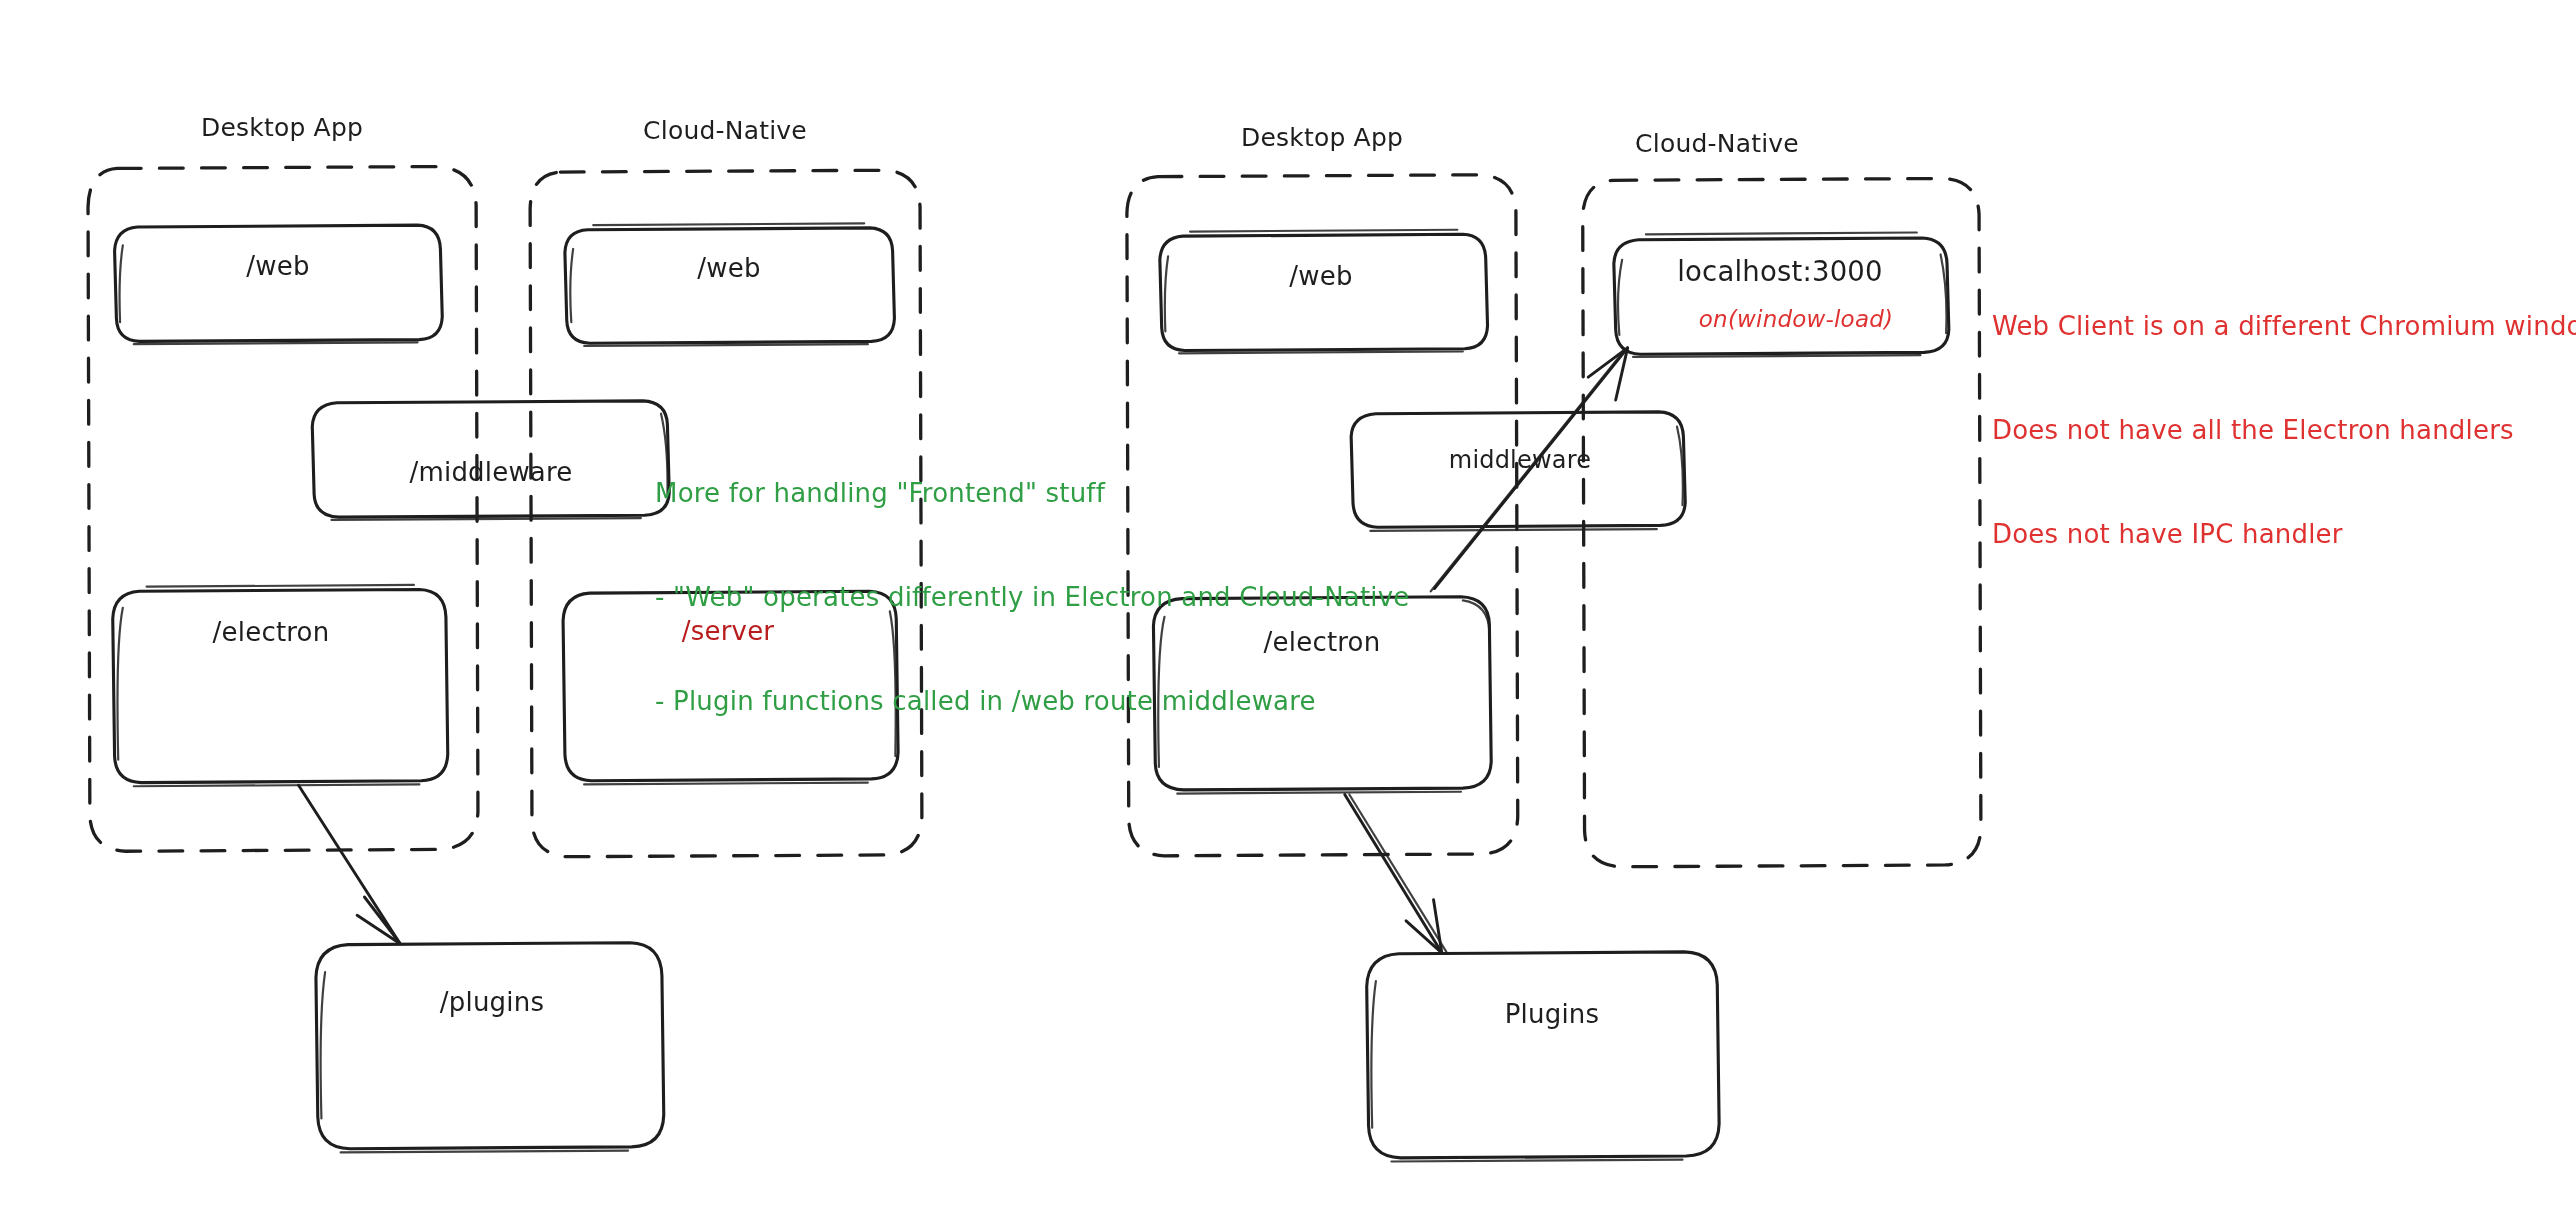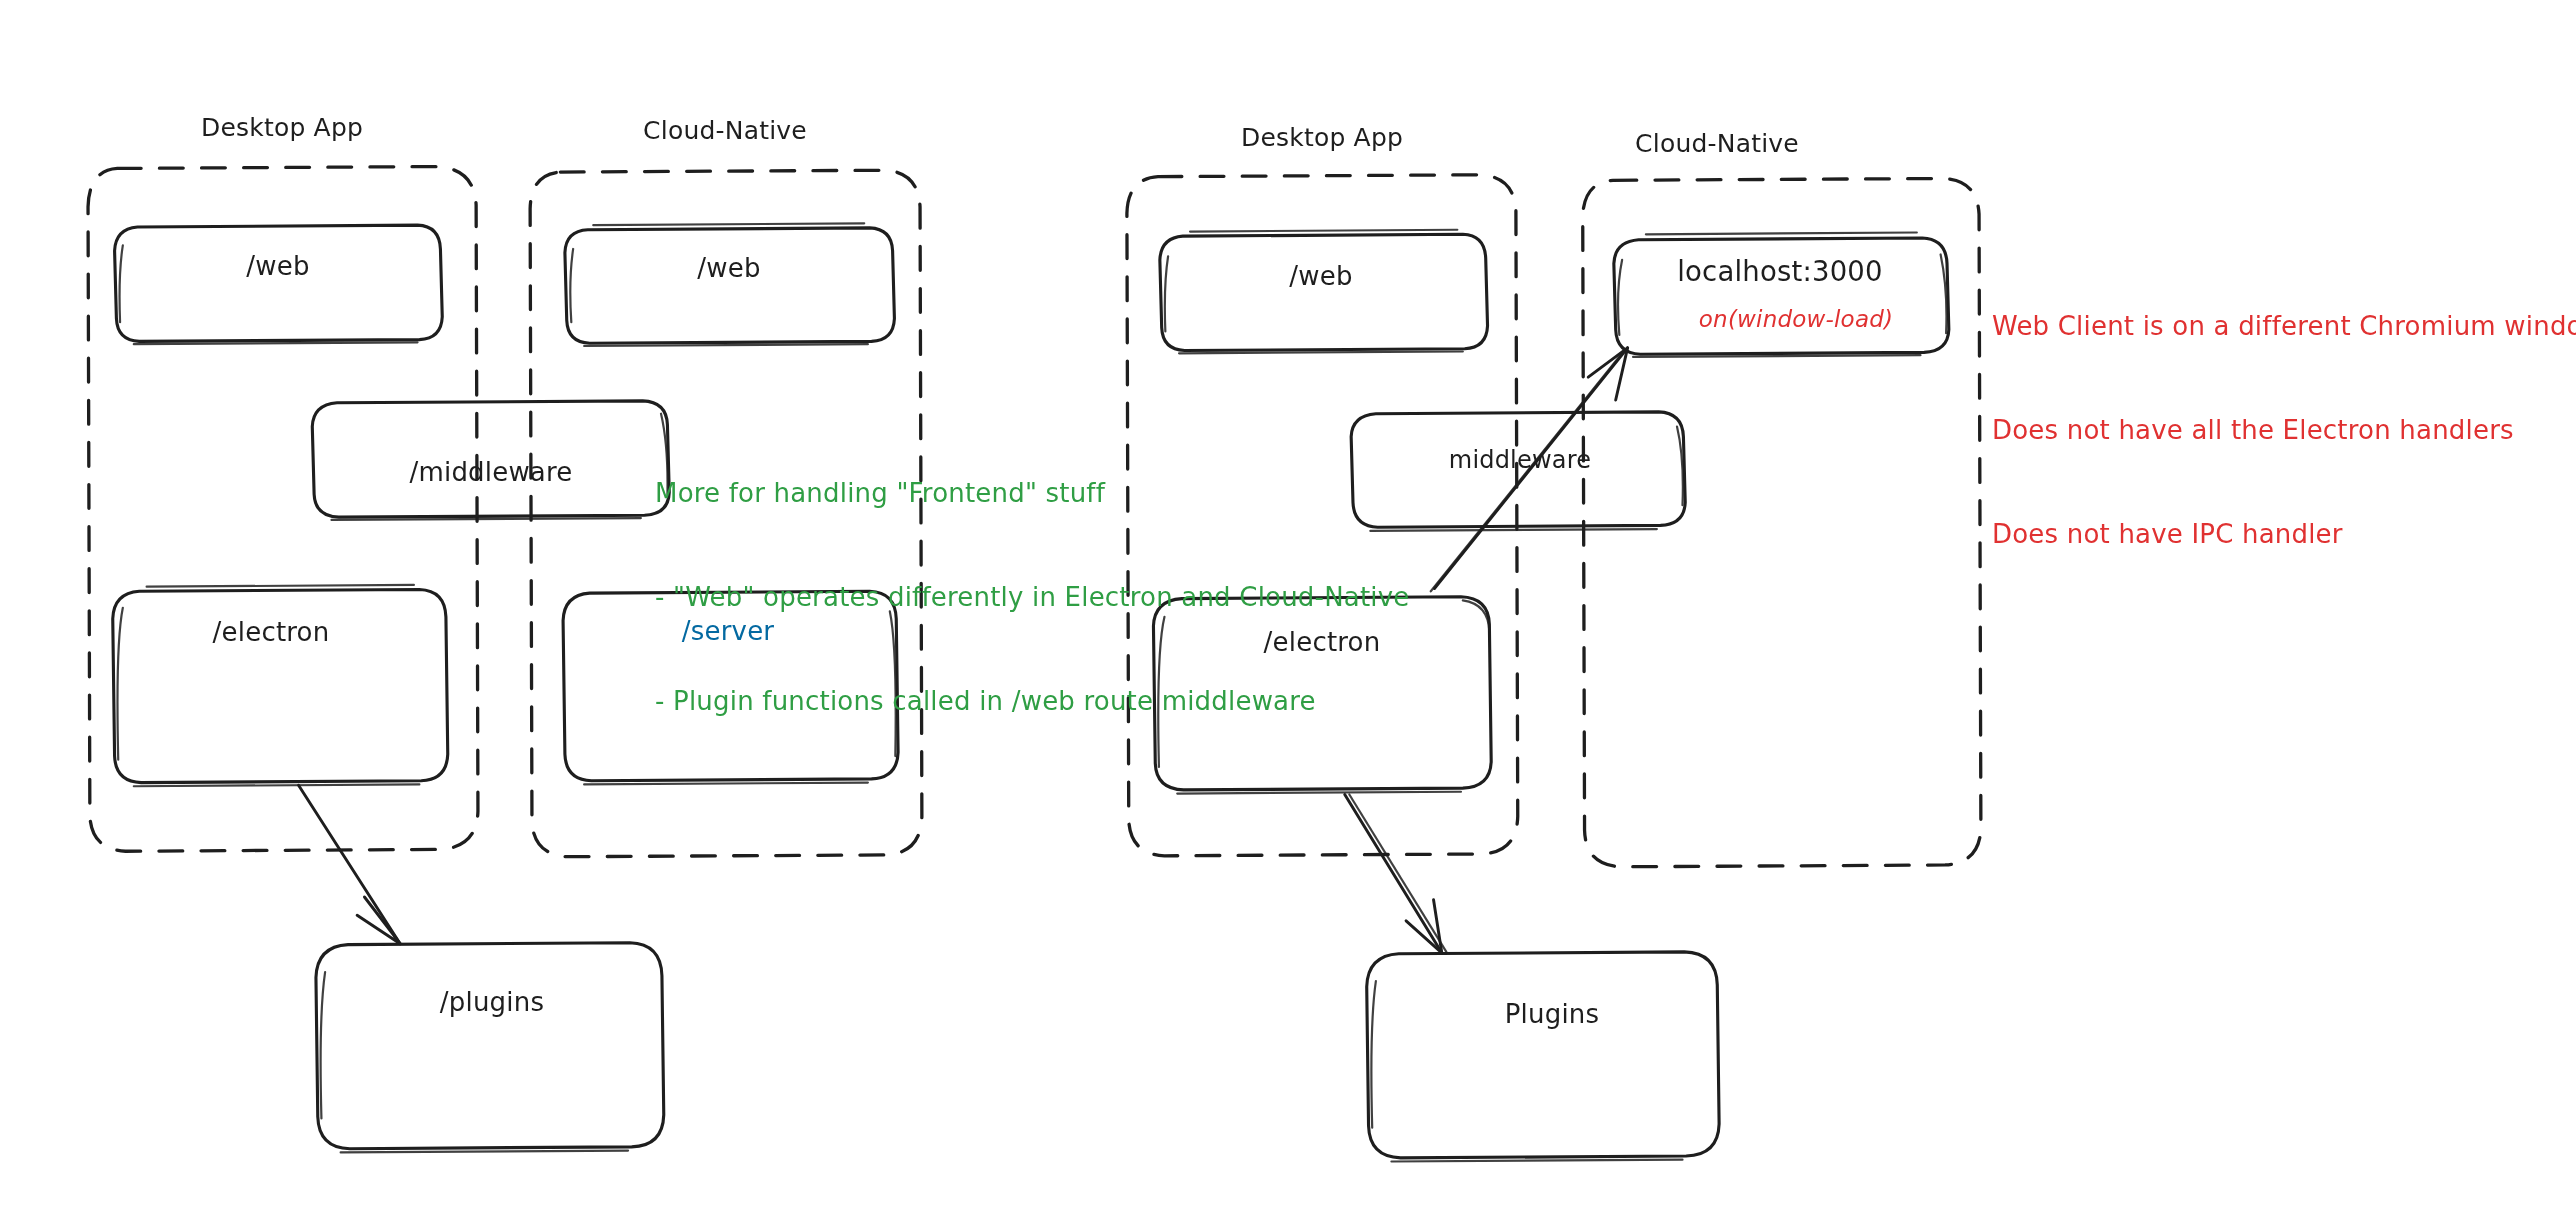--- a/index.html
+++ b/index.html
@@ -52,21 +52,21 @@
     line-height: 1.33;
   }
   .note.green { color: #2f9e44; }
   .note.red   { color: #e03131; }
   .sub-red {
     color: #e03131;
     font-size: 23px;
     transform: translateX(-50%);
     text-align: center;
   }
-  .red-text { color: #0369a1; }
+  .red-text { color: #b91c1c; }
 </style>
 </head>
 <body>
 
 <div id="canvas">
 
   <svg id="sketch-layer" viewBox="0 0 2814 1346">
     <defs>
       <style>
         .dash { fill:none; stroke:#1e1e1e; stroke-width:3.6; stroke-linecap:round;

